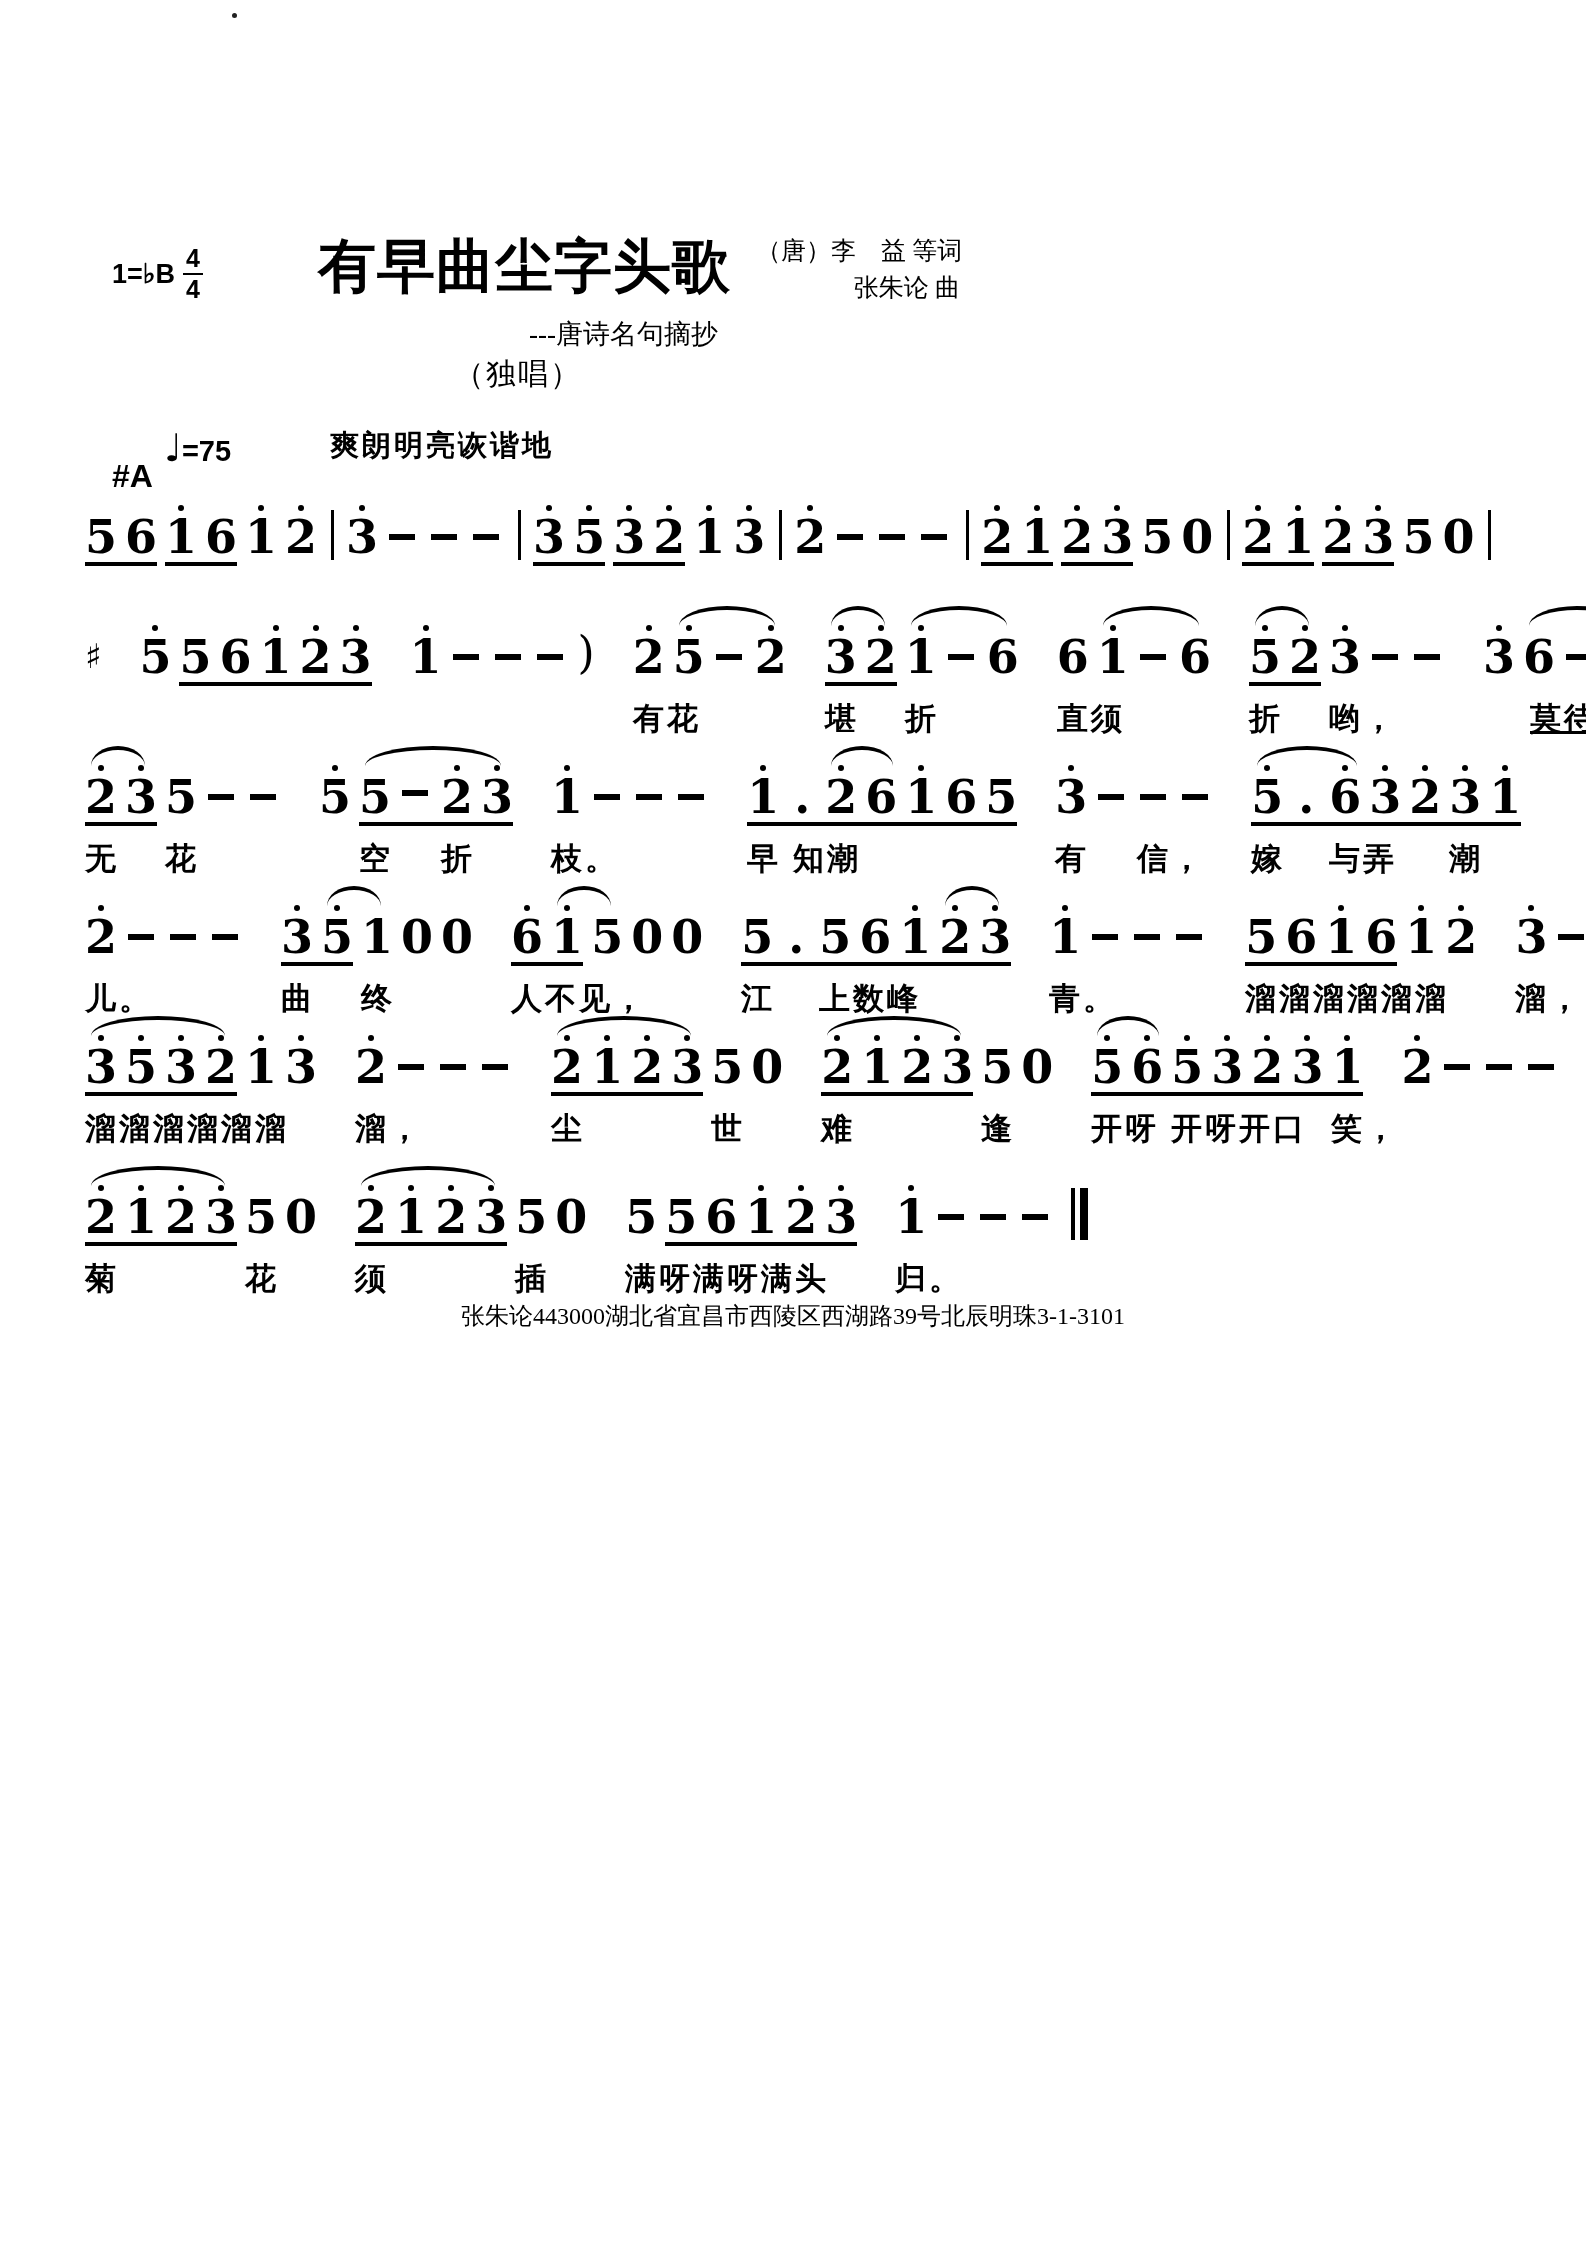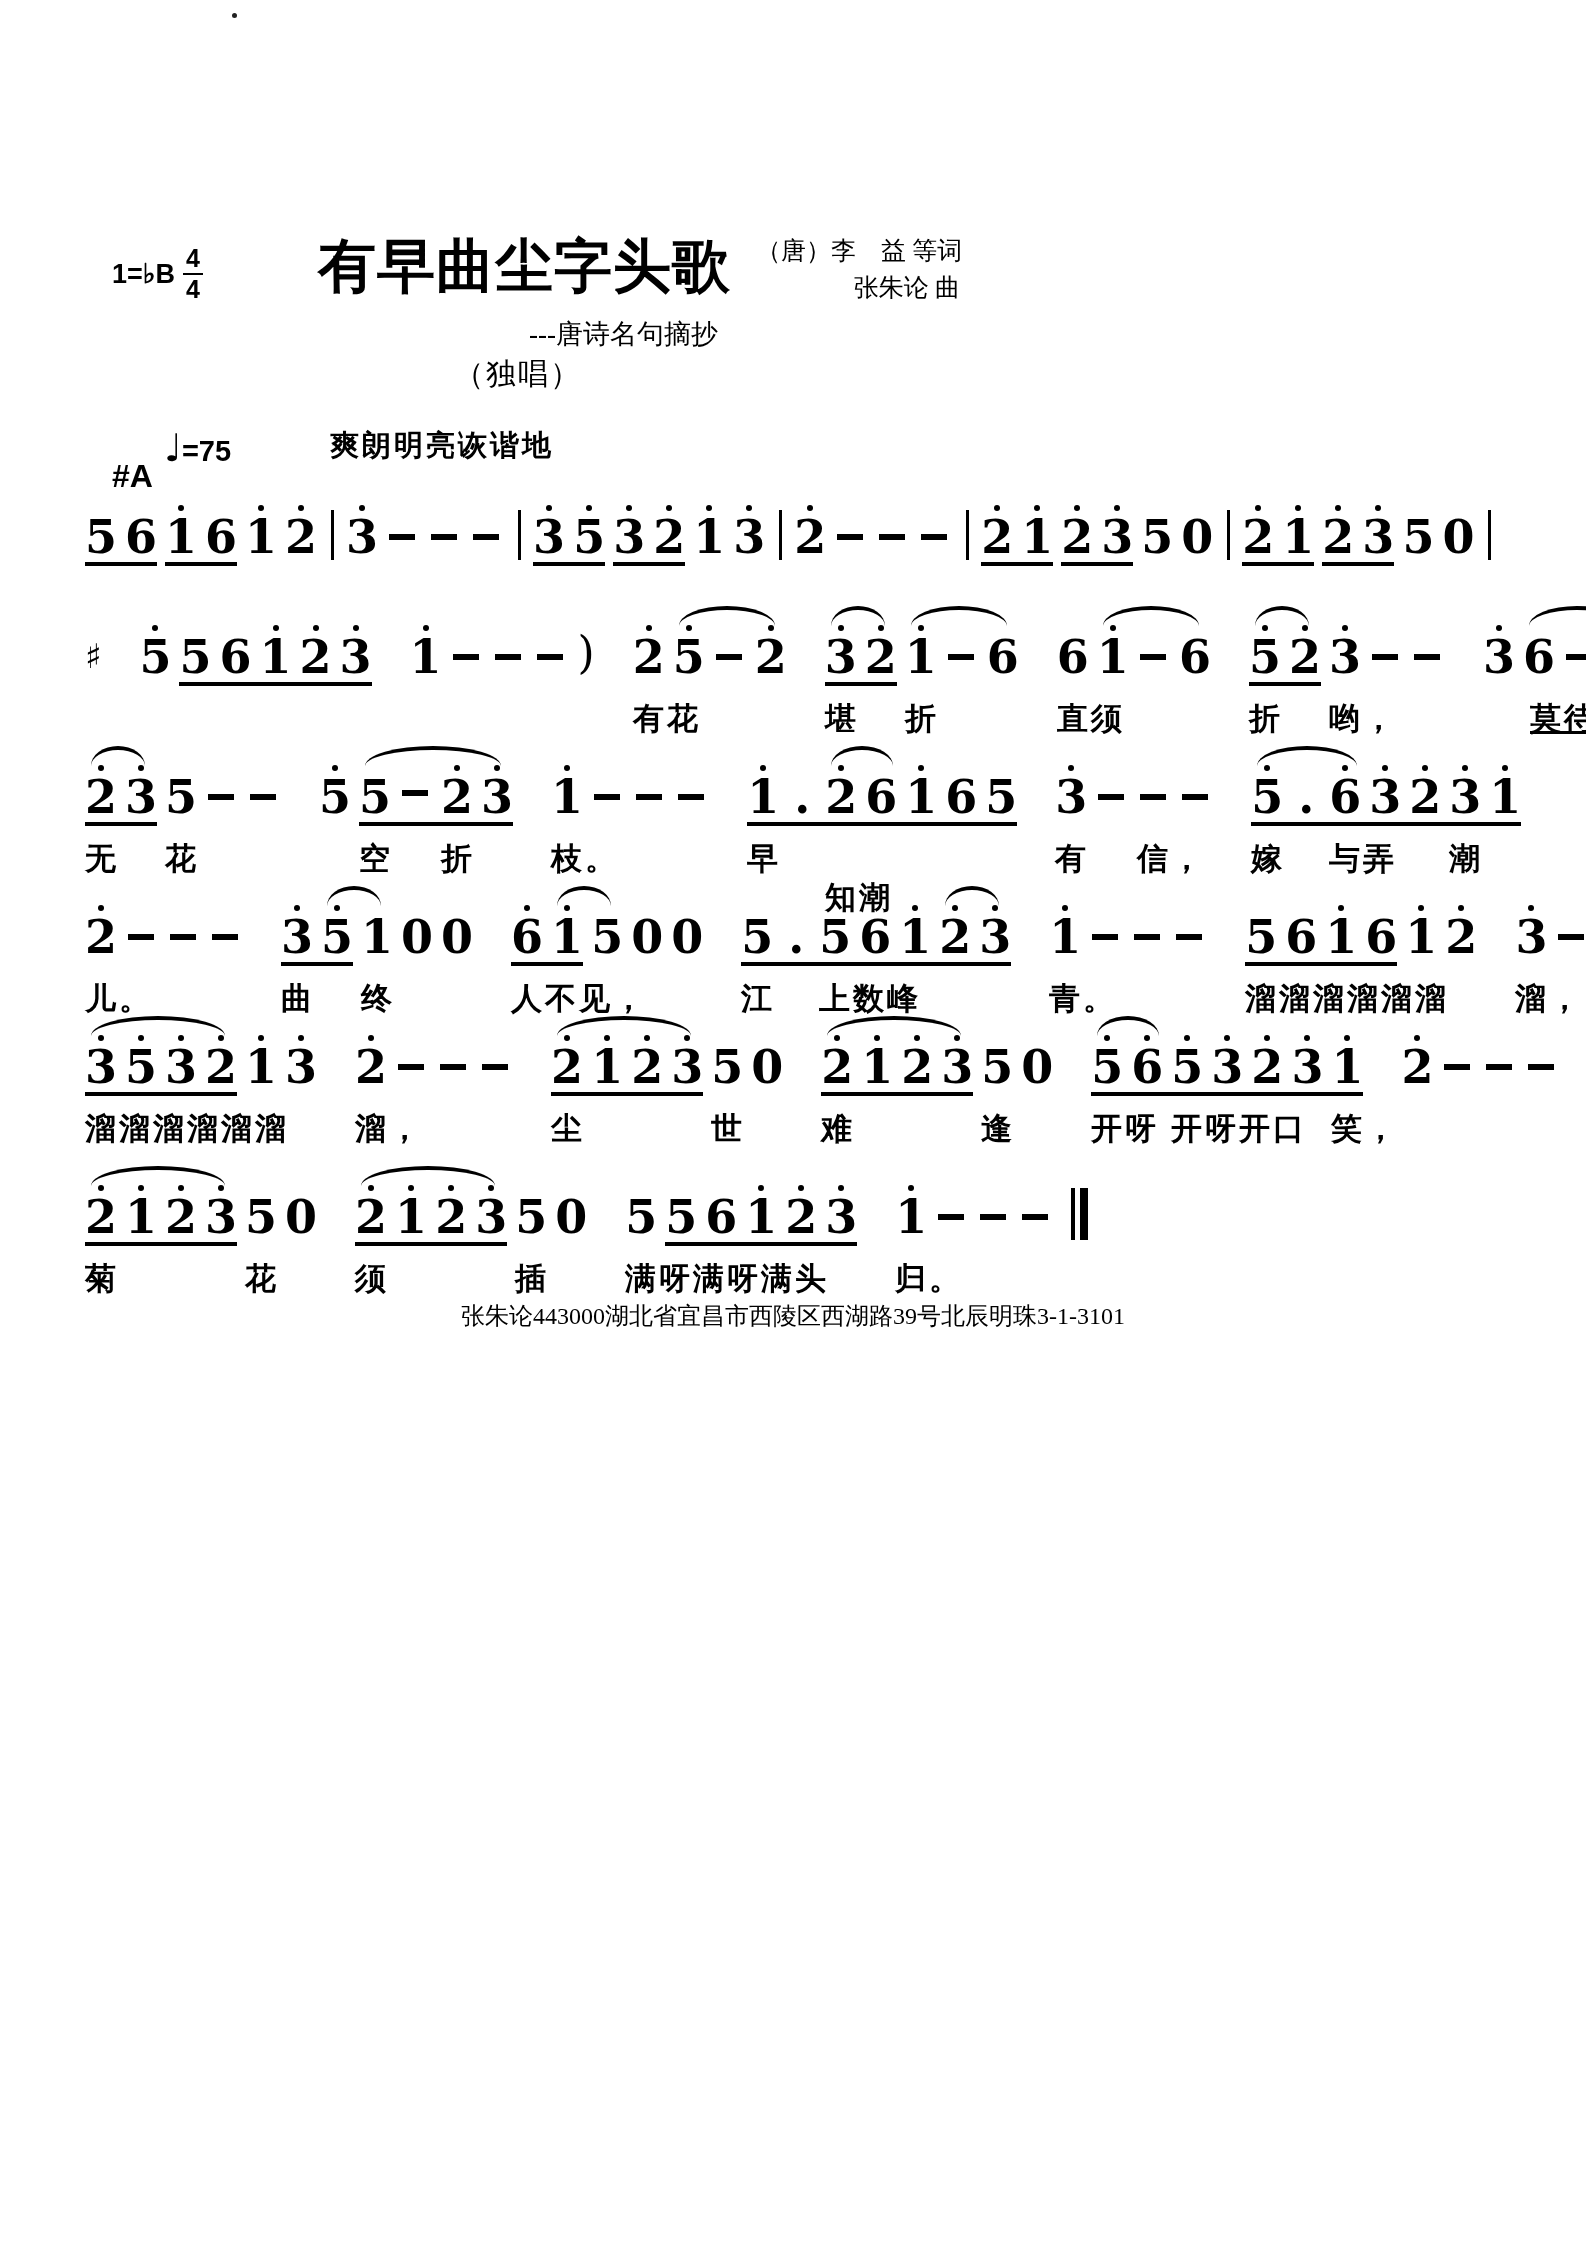--- a/index.html
+++ b/index.html
@@ -456,21 +456,21 @@
         <span class="slur" style="left: 746px; width: 62px;"></span>
         <span class="slur" style="left: 1172px; width: 100px;"></span>
       </div>
     <div class="lyrics">
         <span class="lyric" style="left: 0px;">无</span>
         <span class="lyric" style="left: 80px;">花</span>
         <span class="lyric" style="left: 274px;">空</span>
         <span class="lyric" style="left: 356px;">折</span>
         <span class="lyric" style="left: 466px;">枝。</span>
         <span class="lyric" style="left: 662px;">早</span>
-        <span class="lyric" style="left: 740px; margin-top: 39px;">知潮</span>
+        <span class="lyric" style="left: 708px;">知潮</span>
         <span class="lyric" style="left: 970px;">有</span>
         <span class="lyric" style="left: 1052px;">信，</span>
         <span class="lyric" style="left: 1166px;">嫁</span>
         <span class="lyric" style="left: 1244px;">与弄</span>
         <span class="lyric" style="left: 1364px;">潮</span>
       </div>
   </div>
   <div class="sys sys4">
     <div class="notes">
         <span class="tk note">

